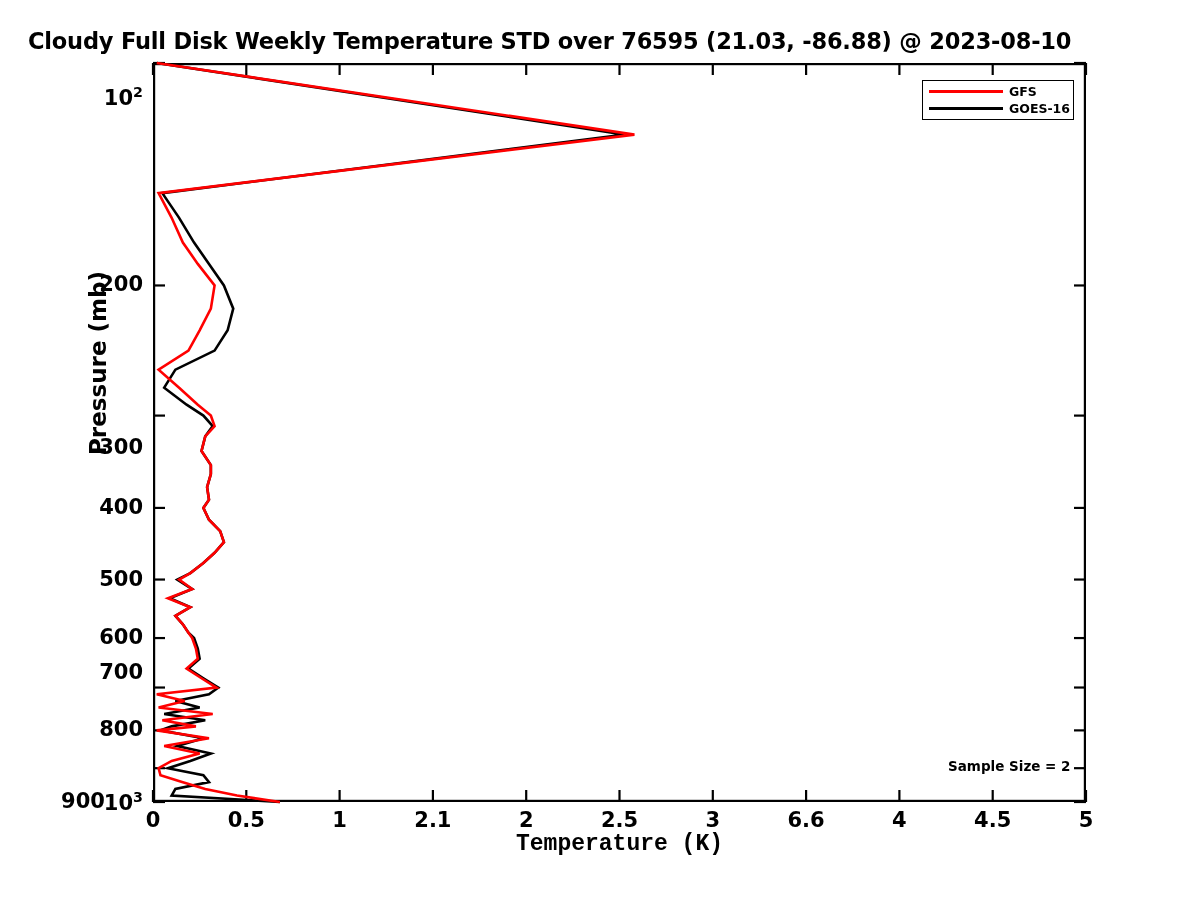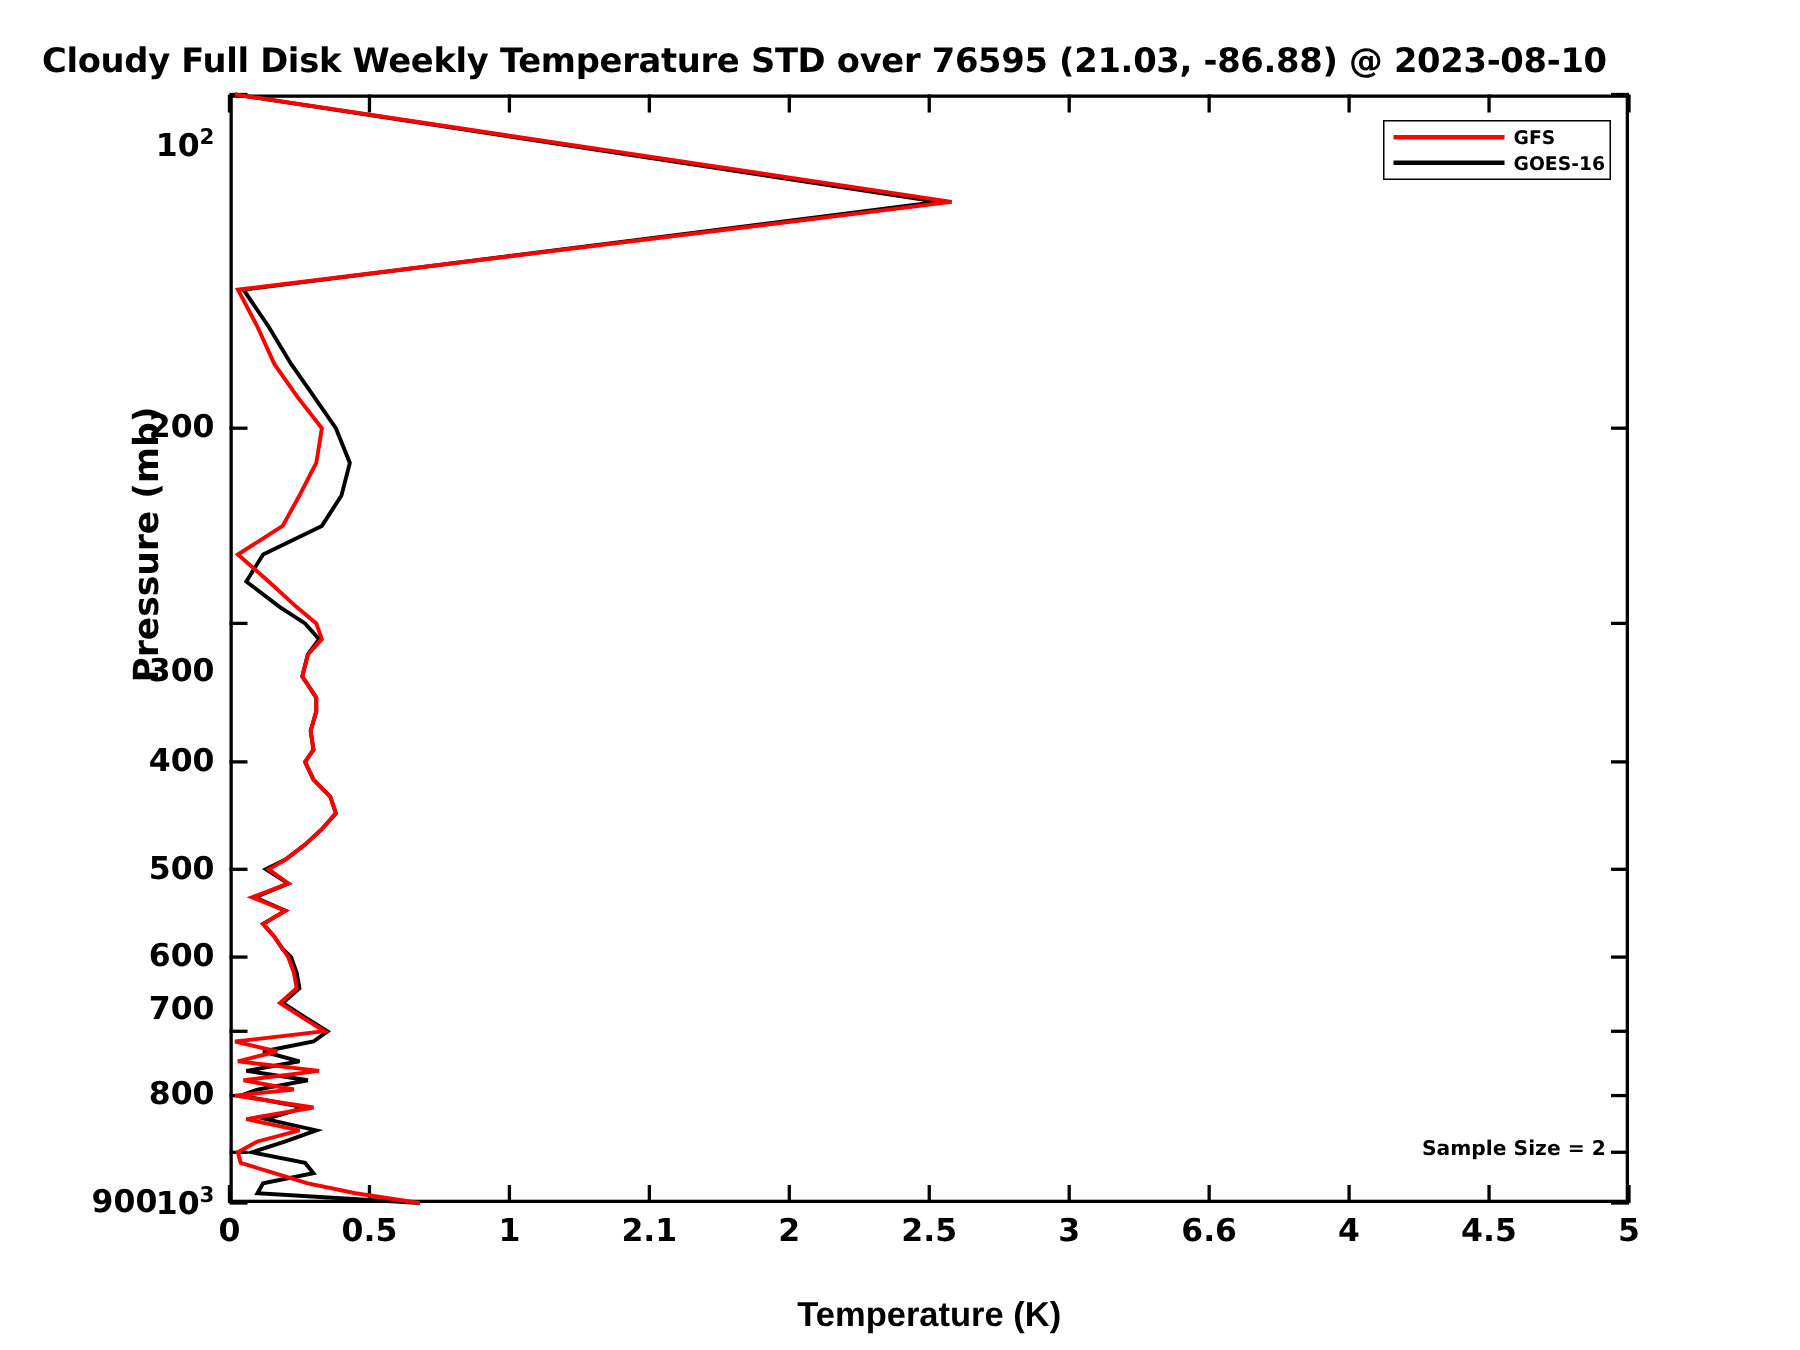--- a/index.html
+++ b/index.html
@@ -91,22 +91,21 @@
     font-family: "DejaVu Sans", sans-serif;
   }
   #x-axis-title {
     position: absolute;
     left: 0;
     top: 768px;
     width: 933px;
     text-align: center;
     font-size: 23px;
     font-weight: bold;
-    font-family: Liberation Sans, sans-serif;
-    margin-top: 32px;
+    font-family: Liberation Mono, monospace;
   }
   #legend-box {
     position: absolute;
     left: 922px;
     top: 80px;
     width: 152px;
     height: 40px;
     border: 1.8px solid #000000;
     background: #ffffff;
     box-sizing: border-box;

